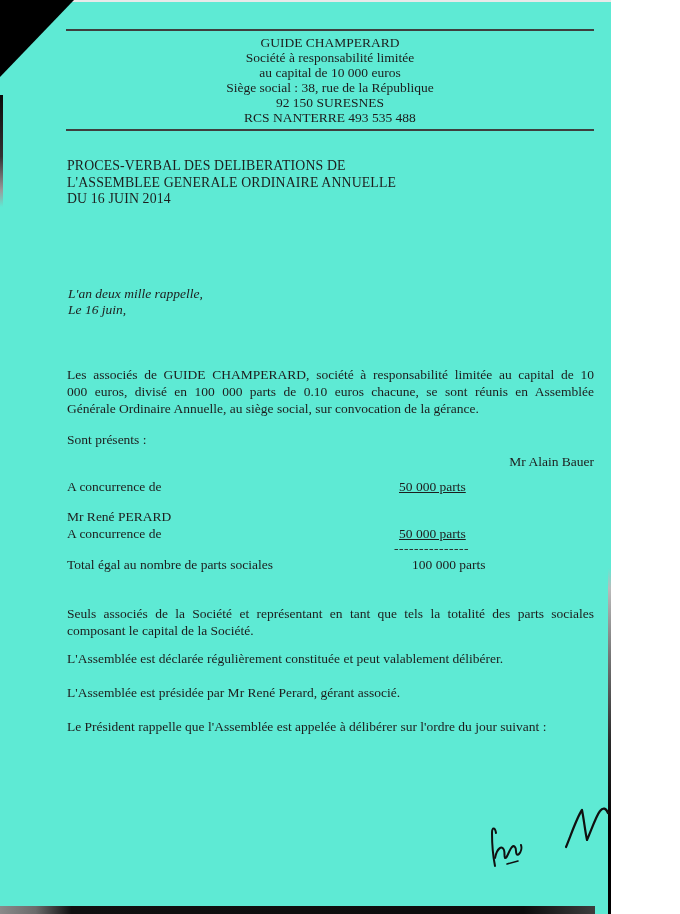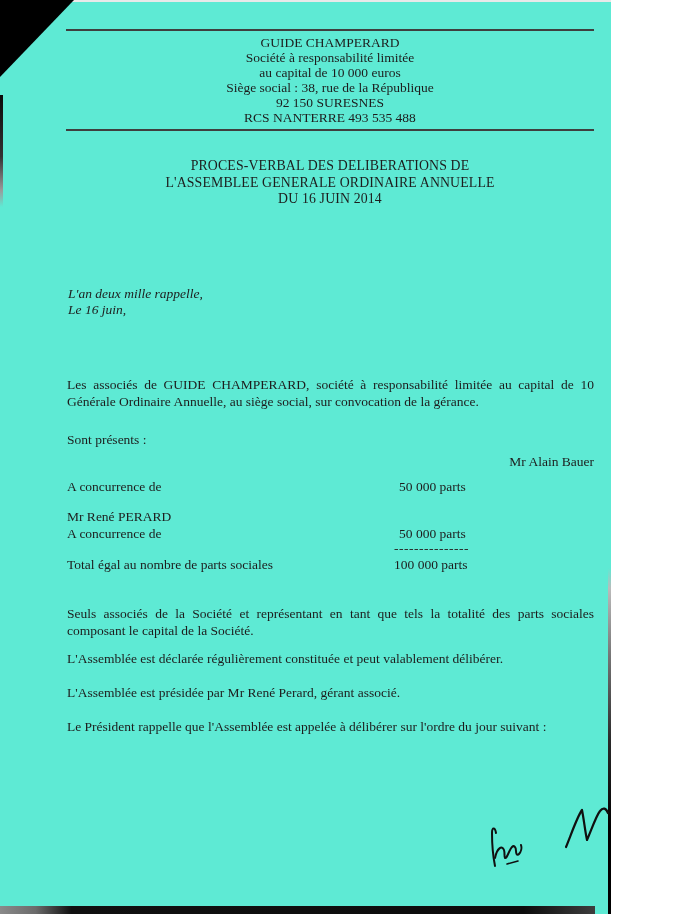--- a/index.html
+++ b/index.html
@@ -36,31 +36,31 @@
     background: linear-gradient(to right, #8a8a8a 0%, #6b6b6b 6%, #101010 12%, #0c0c0c 88%, #3d3d3d 100%);
   }
 
   
   .rule { left: 66px; width: 528px; height: 2px; background: #3f3f3f; }
   .rule-top { top: 29px; }
   .rule-bottom { top: 129px; }
 
   
   .header-block { top: 35px; left: 67px; width: 526px; text-align: center; line-height: 15px; }
-  .title-block  { top: 158px; left: 67px; width: 526px; text-align: center; line-height: 16.5px; font-size: 13.8px; letter-spacing: 0.15px; }
+  .title-block  { top: 158px; left: 67px; width: 526px; text-align: left; line-height: 16.5px; font-size: 13.8px; letter-spacing: 0.15px; }
   .opening-block { top: 286px; left: 68px; width: 400px; font-style: italic; line-height: 16px; }
 
   .body-col { left: 67px; width: 527px; }
   .jline { text-align: justify; text-align-last: justify; line-height: 17px; }
   .jline-last { text-align: left; line-height: 17px; }
   .line { line-height: 15px; white-space: nowrap; }
 
   .row { position: absolute; left: 67px; width: 527px; line-height: 15px; }
-  .shares-col { position: absolute; left: 332px; top: 0; white-space: nowrap; }
-  .shares-col-total { position: absolute; left: 327px; top: 0; white-space: nowrap; text-align: center; }
+  .shares-col { position: absolute; left: 332px; top: 0; white-space: nowrap; text-decoration: underline; }
+  .shares-col-total { position: absolute; left: 345px; top: 0; white-space: nowrap; text-align: center; }
   .dash-sep { position: absolute; left: 394px; top: 542px; line-height: 13px; letter-spacing: 0.5px; color: #2a2a2a; }
 
   .signatures { left: 470px; top: 795px; width: 160px; height: 90px; }
   .signatures svg { display: block; }
 </style>
 </head>
 <body>
 
 <div class="page">
 
@@ -85,22 +85,23 @@
     <div>PROCES-VERBAL DES DELIBERATIONS DE</div>
     <div>L'ASSEMBLEE GENERALE ORDINAIRE ANNUELLE</div>
     <div>DU 16 JUIN 2014</div>
   </div>
 
   <div class="abs opening-block">
     <div>L'an deux mille rappelle,</div>
     <div>Le 16 juin,</div>
   </div>
 
-  <div class="abs body-col" style="top:376px;">
+  <div class="abs body-col" style="top:366px;">
     <div class="jline">Les associés de GUIDE CHAMPERARD, société à responsabilité limitée au capital de 10</div>
+    <div class="jline">000 euros, divisé en 100 000 parts de 0.10 euros chacune, se sont réunis en Assemblée</div>
     <div class="jline-last">Générale Ordinaire Annuelle, au siège social, sur convocation de la gérance.</div>
   </div>
 
   <div class="abs body-col line" style="top:432px;">Sont présents :</div>
 
   <div class="row" style="top:454px;text-align:right;">Mr Alain Bauer</div>
   <div class="row" style="top:479px;">
     <span>A concurrence de</span>
     <span class="shares-col">50 000 parts</span>
   </div>

